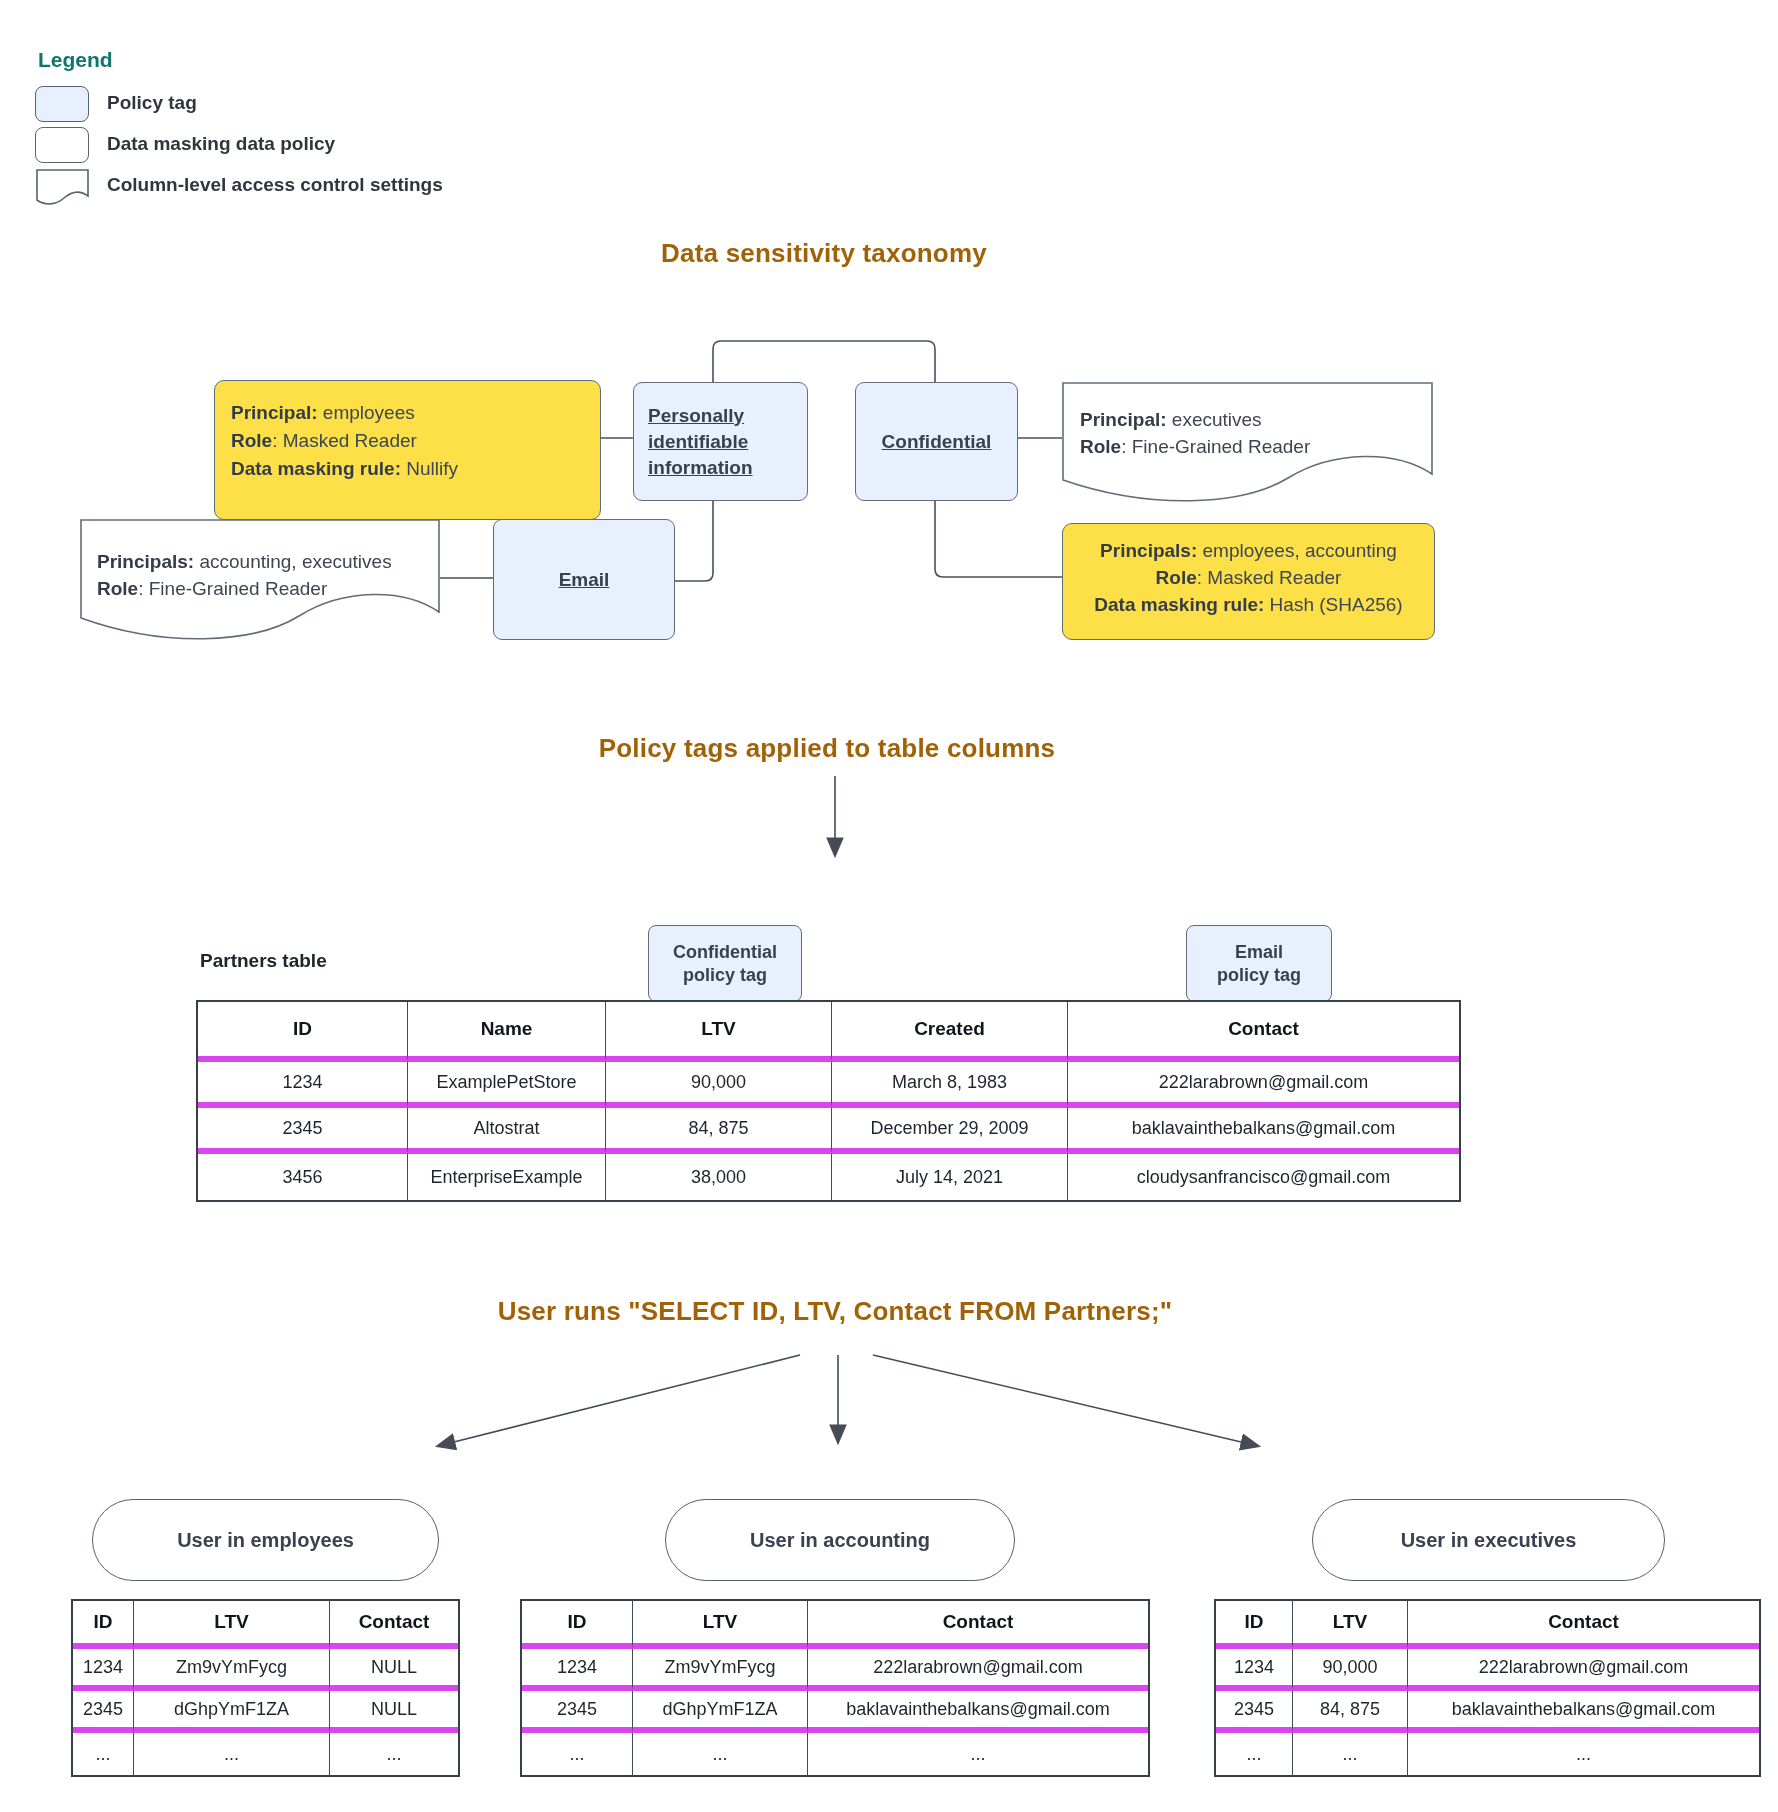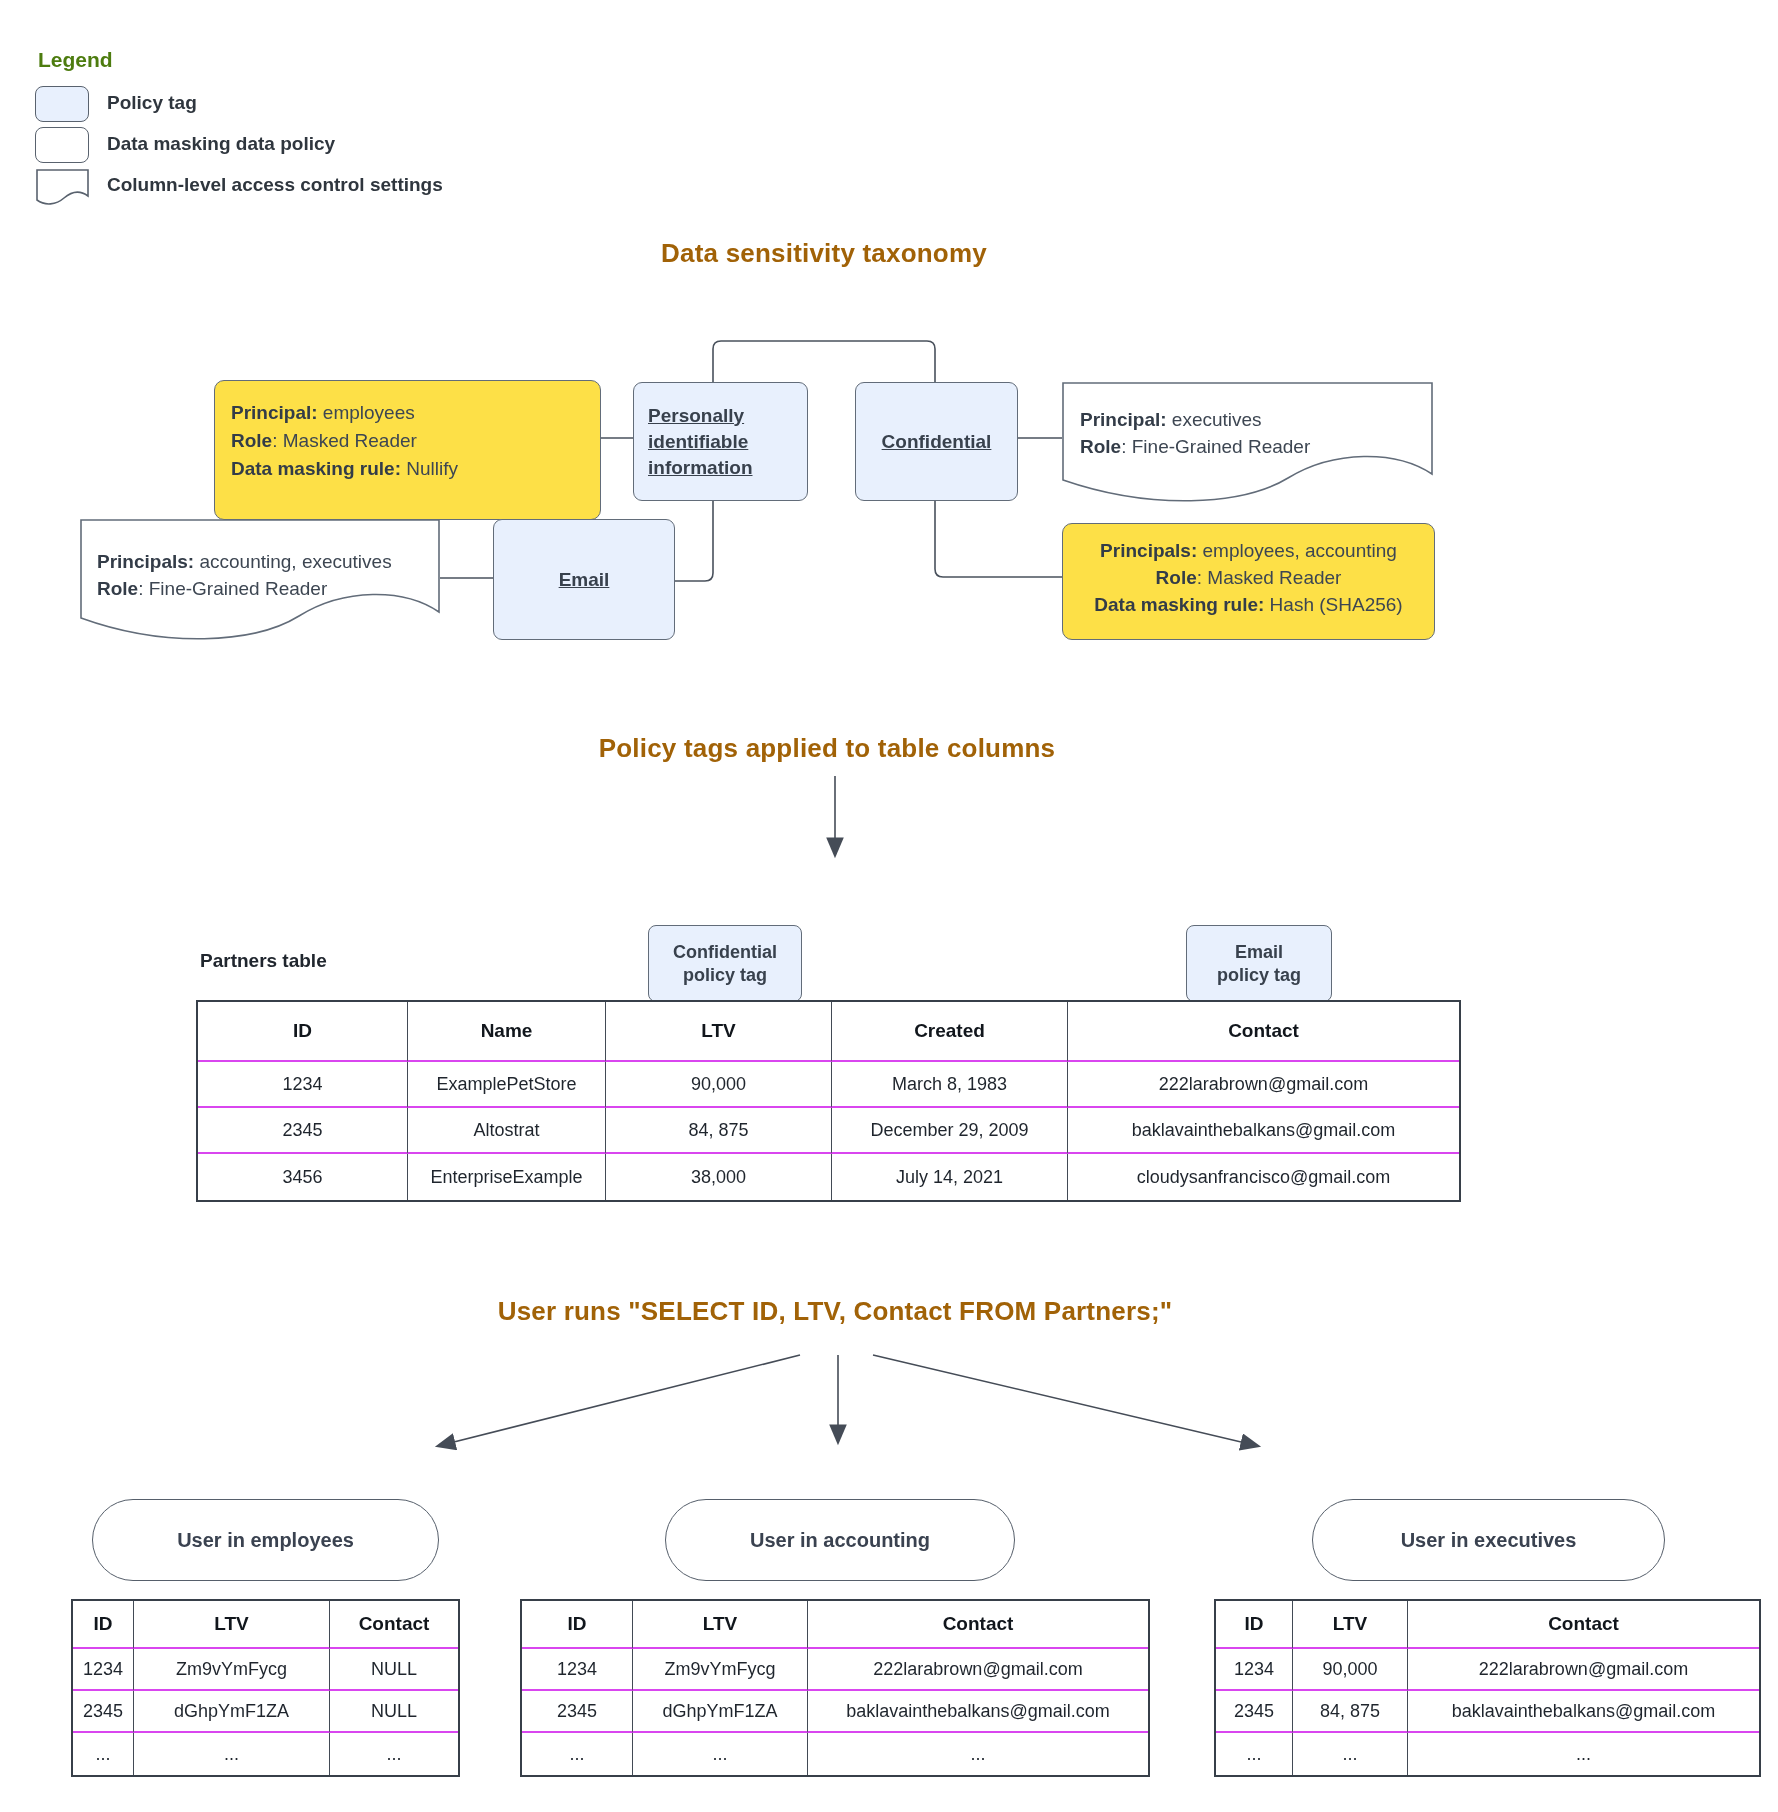--- a/index.html
+++ b/index.html
@@ -4,21 +4,21 @@
 <style>
   html,body{margin:0;padding:0;background:#ffffff;}
   #canvas{
     position:relative;width:1778px;height:1812px;background:#ffffff;
     font-family:"Liberation Sans", sans-serif;color:#3a4250;overflow:hidden;
   }
   #wires{position:absolute;left:0;top:0;width:1778px;height:1812px;z-index:1;}
   .abs{position:absolute;z-index:2;}
   .h-title{font-weight:bold;font-size:26px;color:#a16207;text-align:center;letter-spacing:.2px;}
   
-  .legend-title{font-weight:bold;font-size:21px;color:#4d7c0f;}
+  .legend-title{font-weight:bold;font-size:21px;color:#0f766e;}
   .swatch{width:52px;height:34px;border:1.5px solid #59626e;border-radius:8px;background:#ffffff;}
   .swatch.blue{background:#e8f0fd;}
   .legend-label{font-weight:bold;font-size:19px;color:#2f363e;line-height:34px;}
   
   .node{
     background:#e8f0fd;border:1.5px solid #626c79;border-radius:9px;
     display:flex;align-items:center;justify-content:center;
     font-weight:bold;font-size:19px;color:#38414d;line-height:26px;text-decoration:underline;
   }
   .node.left-text{justify-content:flex-start;padding-left:14px;text-align:left;}
@@ -31,21 +31,21 @@
   .ptext b, .wbox b{color:#333c48;}
   
   .chip{
     background:#e8f0fd;border:1.5px solid #626c79;border-radius:8px;
     display:flex;flex-direction:column;align-items:center;justify-content:center;
     font-weight:bold;font-size:18px;color:#38414d;line-height:23px;text-align:center;
   }
   
   .dtable{position:absolute;display:grid;background:#ffffff;border:2px solid #373f49;z-index:2;}
   .dtable .c{
-    border-right:1px solid #424a55;border-bottom:2px solid #d946ef;
+    border-right:1px solid #424a55;border-bottom:6px solid #d946ef;
     display:flex;align-items:center;justify-content:center;
     font-size:18px;color:#1f252d;overflow:hidden;white-space:nowrap;
   }
   .dtable .hd{font-weight:bold;font-size:19px;color:#11161c;}
   .dtable .lastcol{border-right:none;}
   .dtable .lastrow{border-bottom:none;}
   .partners-label{font-weight:bold;font-size:19px;color:#20262e;}
   
   .pill{
     border:1.5px solid #565f6b;border-radius:42px;background:#ffffff;

